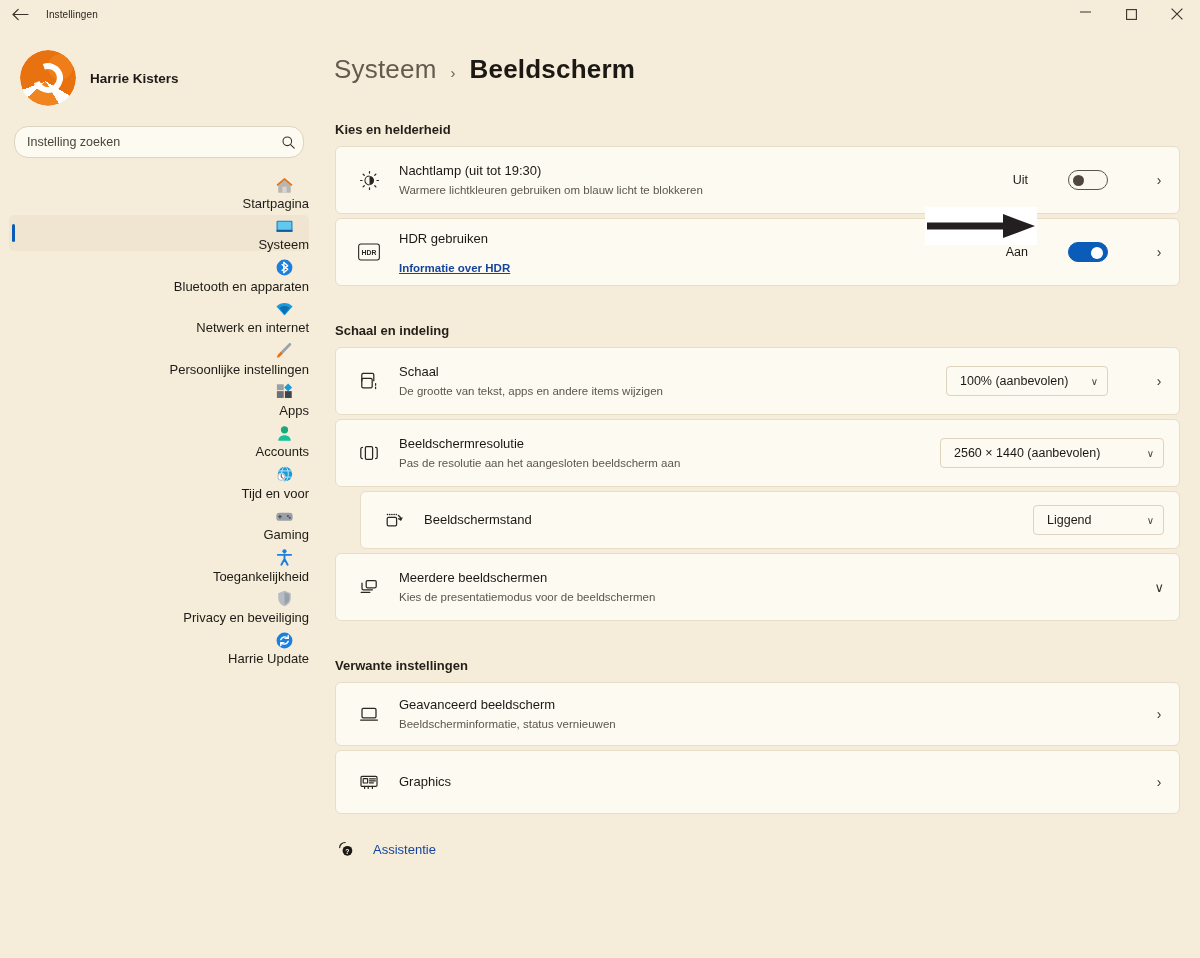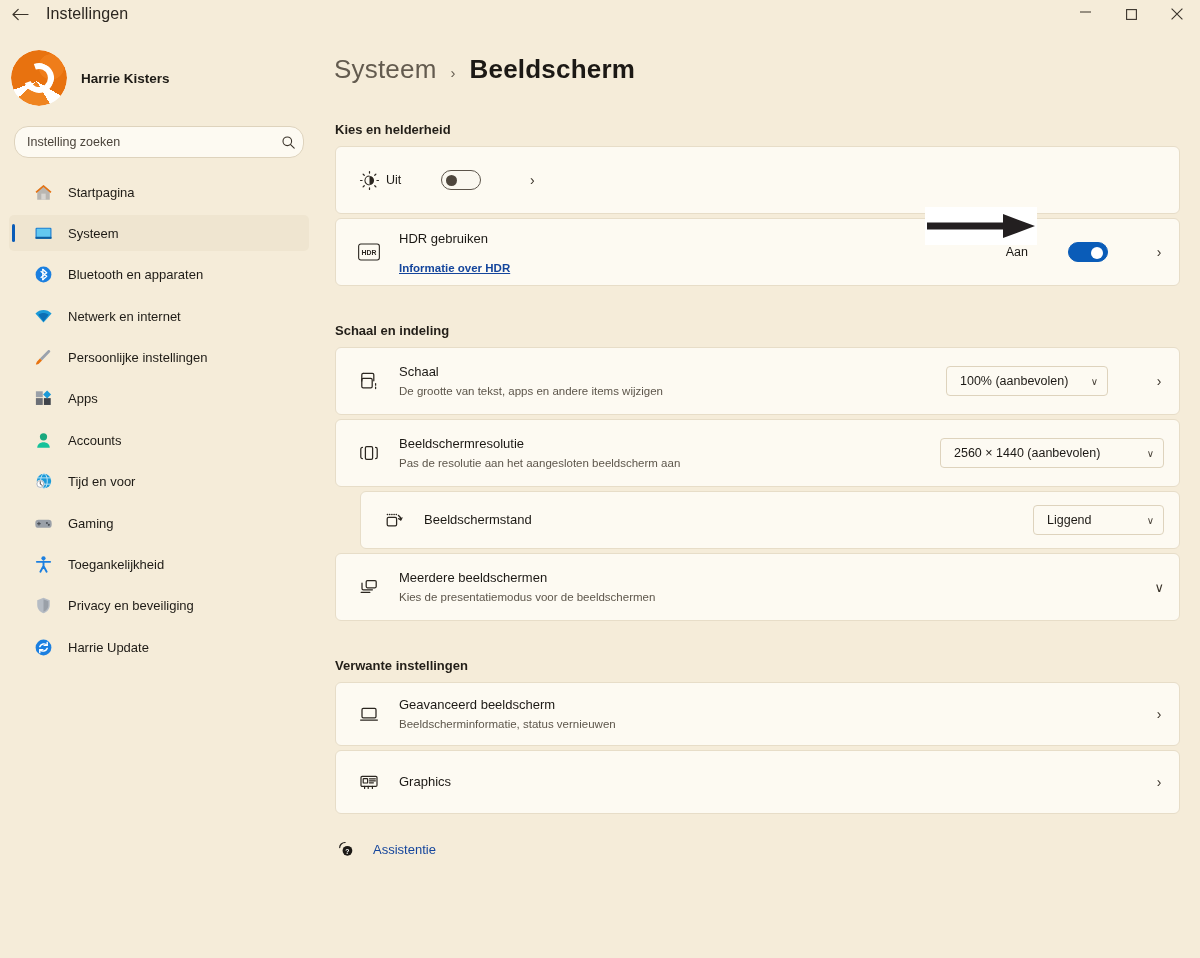--- a/index.html
+++ b/index.html
@@ -14,37 +14,37 @@
   
   .titlebar {
     position: absolute; top: 0; left: 0; width: 1200px; height: 28px;
     display: flex; align-items: center;
   }
   .back-btn {
     width: 40px; height: 28px; display: flex; align-items: center; justify-content: center;
     color: #3a332a; font-size: 15px; line-height: 1;
   }
   .title-text {
-    font-size: 16px; color: #2b2620; margin-left: 6px; letter-spacing: .1px;
+    font-size: 10px; color: #2b2620; margin-left: 6px; letter-spacing: .1px;
   }
   .win-controls { position: absolute; right: 0; top: 0; height: 28px; display: flex; }
   .win-btn {
     width: 46px; height: 28px; display: flex; align-items: center; justify-content: center;
     color: #3a332a; font-size: 11px;
   }
   .win-btn.min { font-size: 13px; padding-bottom: 4px; }
   .win-btn.max svg { display: block; }
   .win-btn.close { font-size: 14px; font-weight: 300; }
 
   
   .sidebar {
     position: absolute; left: 0; top: 28px; width: 318px; height: 930px;
     background: #f5ecd9;
   }
-  .profile { display: flex; align-items: center; padding: 22px 0 0 11px; height: 78px; }
+  .profile { display: flex; align-items: center; padding: 22px 0 0 20px; height: 78px; }
   .avatar {
     width: 56px; height: 56px; border-radius: 50%;
     background: #ffffff; position: relative; overflow: hidden; flex: none;
   }
   .avatar .blob {
     position: absolute; inset: 0; border-radius: 50%;
     background:
       radial-gradient(circle at 72% 30%, #ef7d1a 0 22%, transparent 23%),
       conic-gradient(from 20deg at 46% 56%, #e8720f 0 28%, #ffffff 28% 36%, #ef8420 36% 58%, #ffffff 58% 64%, #e8720f 64% 100%);
   }
@@ -62,22 +62,22 @@
   }
   .searchbox input {
     flex: 1; border: none; outline: none; background: transparent;
     font-family: "Liberation Sans", sans-serif; font-size: 12.5px; color: #2b2620;
   }
   .searchbox input::placeholder { color: #4a433a; }
   .search-icon { color: #3a332a; font-size: 12px; display: flex; }
 
   .navlist { margin-top: 16px; padding: 0 9px; }
   .navitem {
-    position: relative; height: 36px; display: flex; align-items: center;
-    border-radius: 5px; padding-left: 23px; margin-bottom: 5.4px;
+    position: relative; height: 36px; display: flex; align-items: flex-end;
+    border-radius: 5px; padding-left: 23px; margin-bottom: 5.4px; flex-direction: column;
   }
   .navitem.active { background: #efe5d0; }
   .navitem.active::before {
     content: ""; position: absolute; left: 3px; top: 9px;
     width: 3px; height: 18px; border-radius: 2px; background: #0a5cb8;
   }
   .navicon {
     width: 22px; height: 22px; flex: none; margin-right: 14px;
     display: flex; align-items: center; justify-content: center;
   }
@@ -355,20 +355,24 @@
     <div class="card h68">
       <div class="card-icon">
         <svg width="21" height="21" viewBox="0 0 22 22" fill="none">
           <path d="M11 6.2a4.8 4.8 0 010 9.6 4.8 4.8 0 010-9.6Z" fill="#2b2620"></path>
           <path d="M11 6.2a4.8 4.8 0 000 9.6" fill="#fdfaf2" stroke="#2b2620" stroke-width="1.1"></path>
           <g stroke="#2b2620" stroke-width="1.3" stroke-linecap="round">
             <path d="M11 1.6v1.6M11 18.8v1.6M1.6 11h1.6M18.8 11h1.6M4.3 4.3l1.2 1.2M16.5 16.5l1.2 1.2M17.7 4.3l-1.2 1.2M5.5 16.5l-1.2 1.2"></path>
           </g>
         </svg>
       </div>
+      <div class="card-text">
+        <div class="card-title">Nachtlamp (uit tot 19:30)</div>
+        <div class="card-sub">Warmere lichtkleuren gebruiken om blauw licht te blokkeren</div>
+      </div>
       <div class="card-right">
         <span class="state-label">Uit</span>
         <span class="toggle off">
             <span class="knob"></span>
           </span>
         <span class="chev-right">›</span>
       </div>
     </div>
 
     <div class="card h68">

